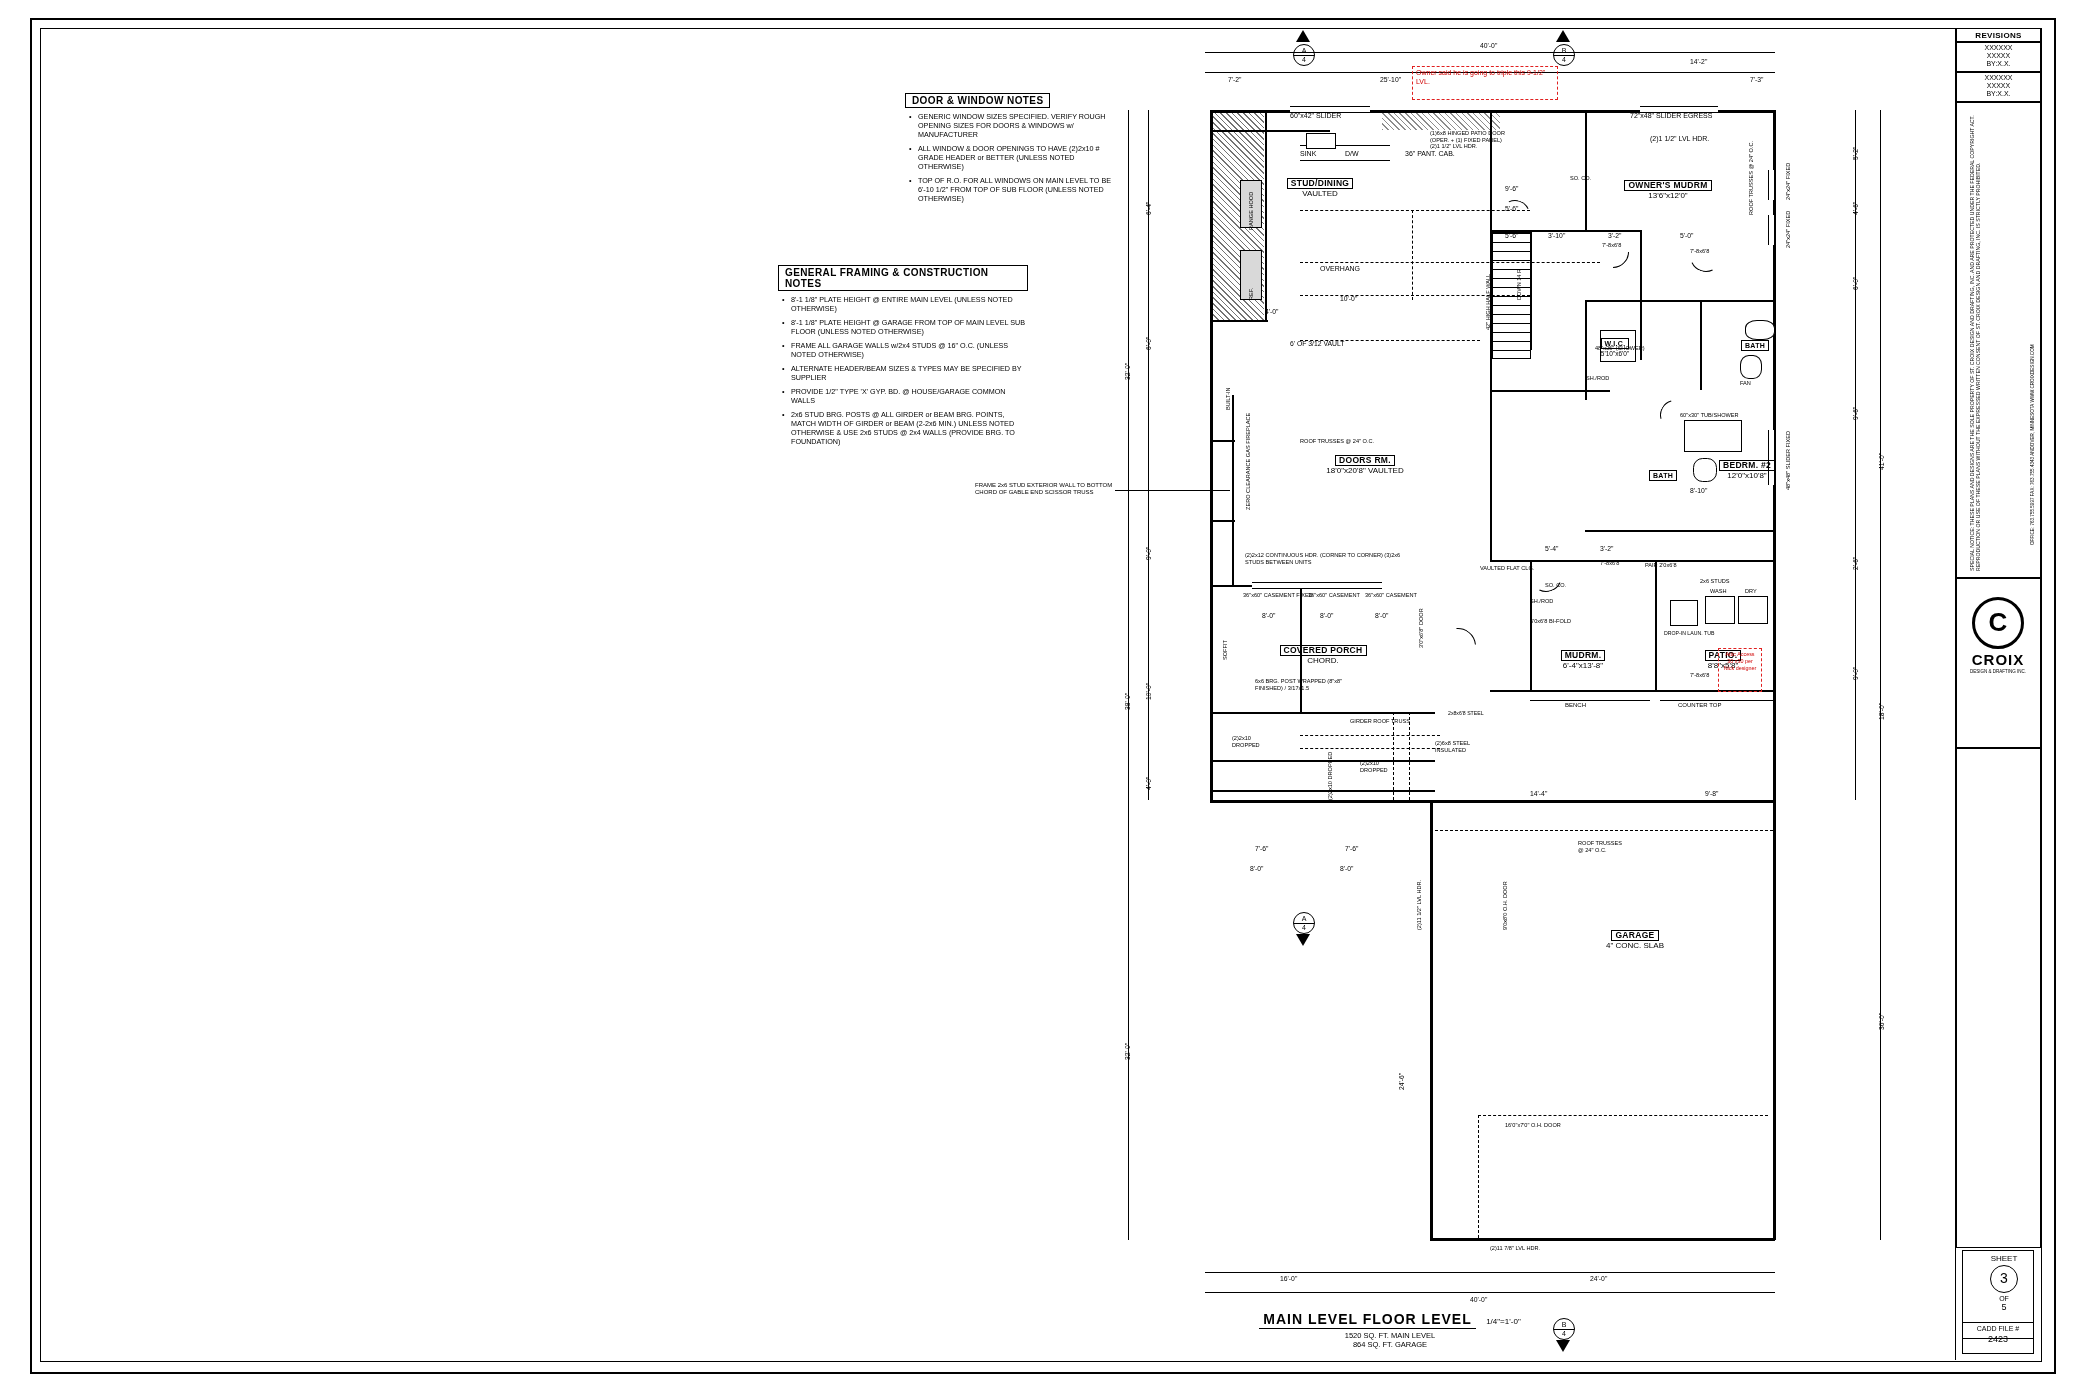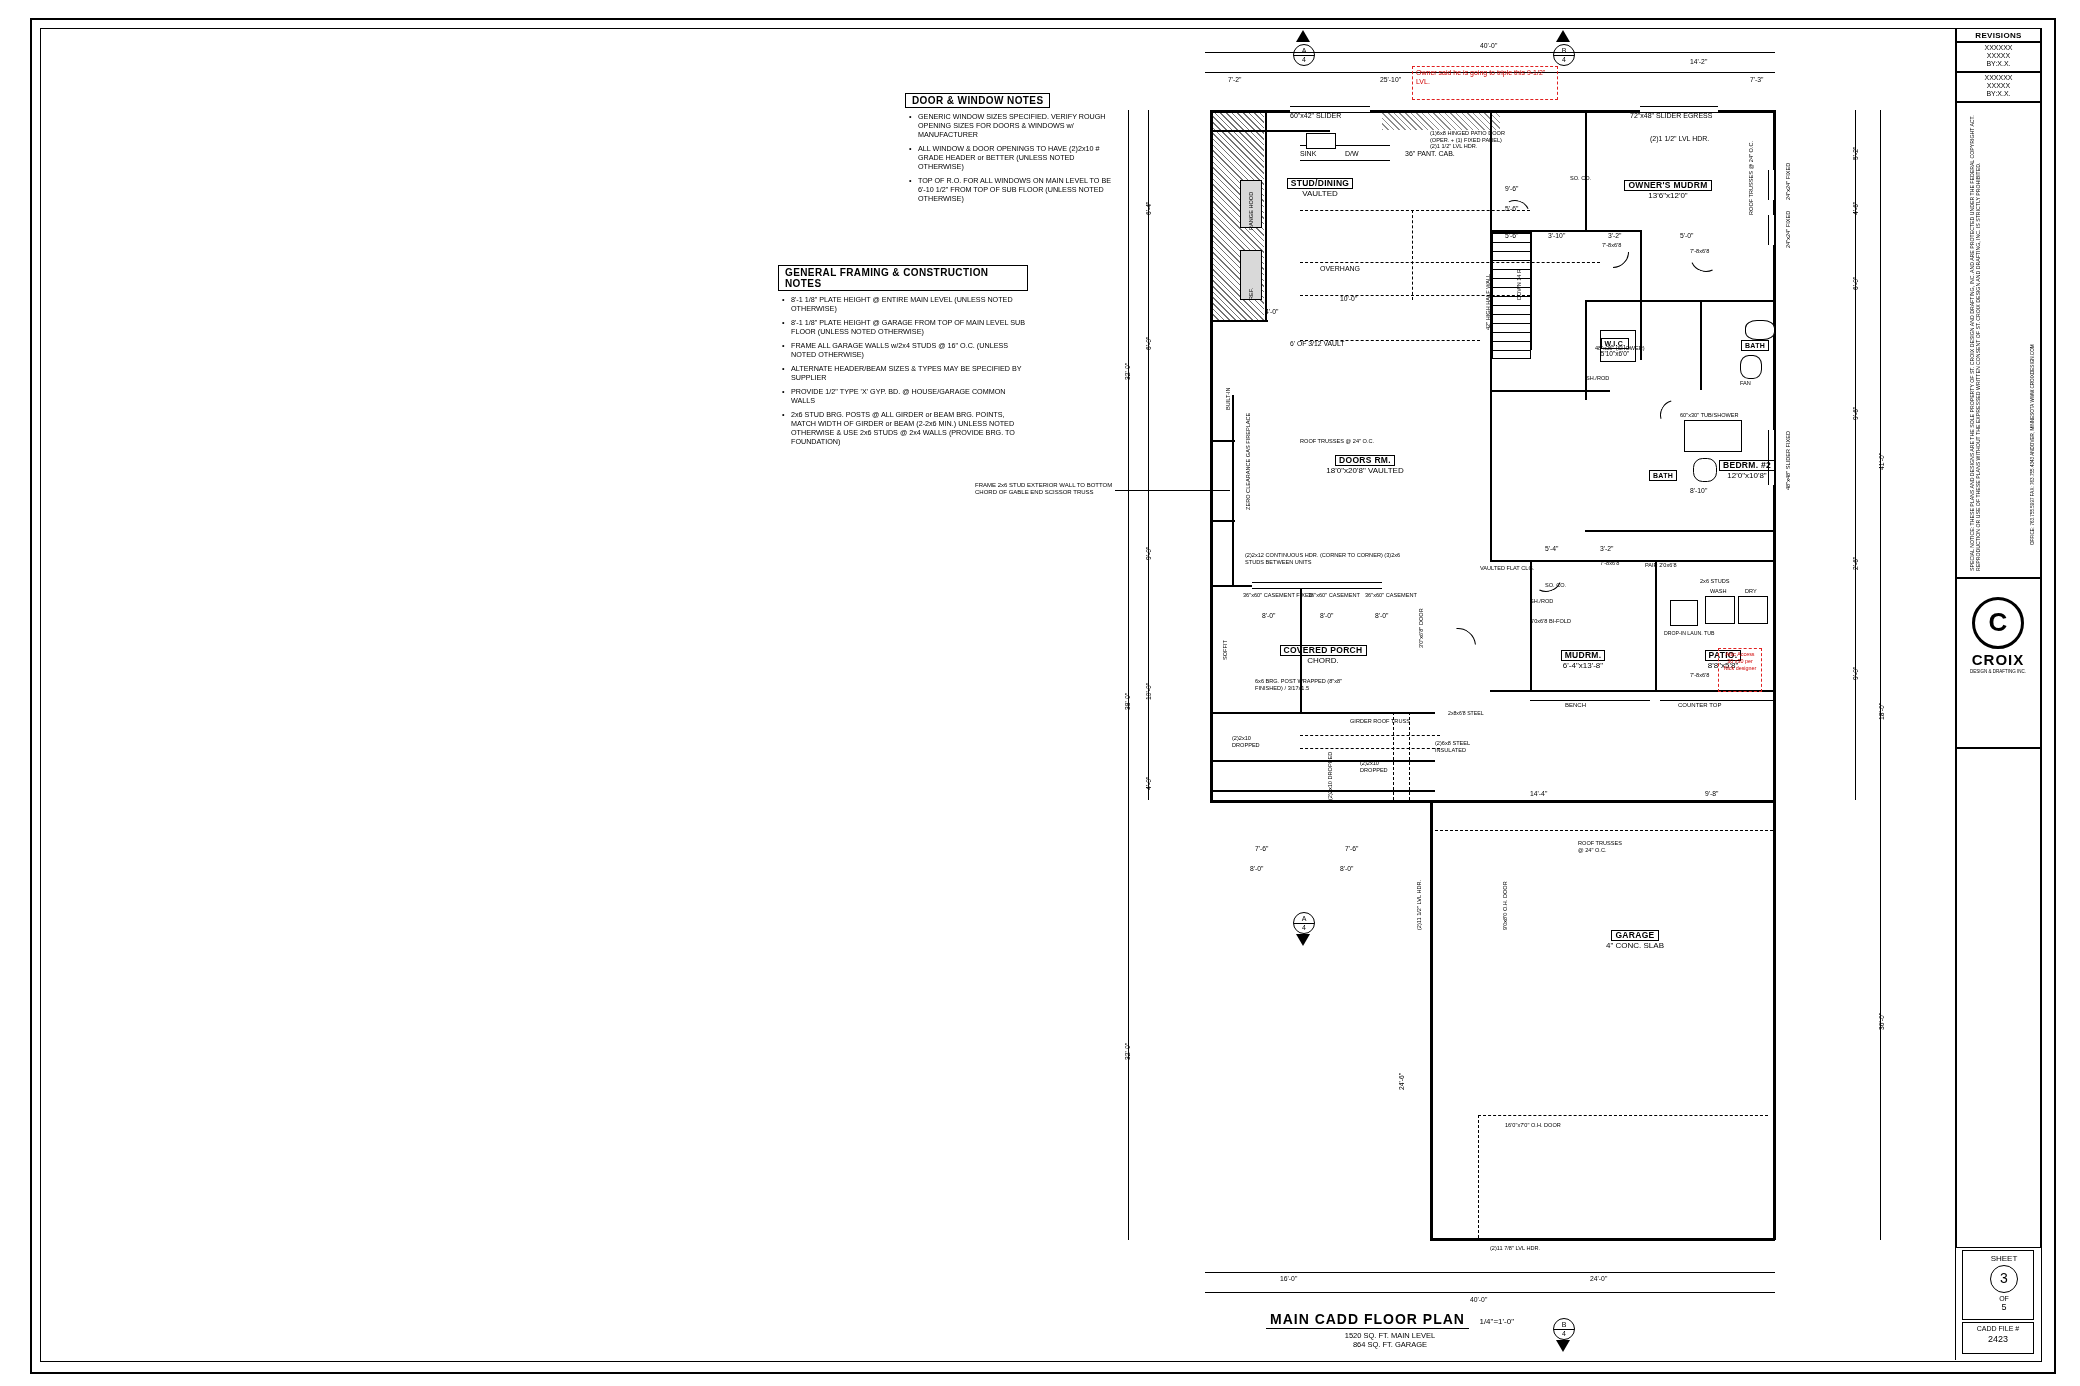--- a/index.html
+++ b/index.html
@@ -15,21 +15,21 @@
   .tb-cell{position:absolute;left:0;width:85px;border:1px solid #000;box-sizing:border-box;background:#fff;}
   .rev-head{font-size:8px;text-align:center;font-weight:bold;letter-spacing:.3px;}
   .rev-row{font-size:7px;text-align:center;line-height:8px;}
   .vert-text{position:absolute;transform-origin:0 0;transform:rotate(-90deg);white-space:nowrap;font-size:6px;line-height:7px;}
 
   .logo-box{position:absolute;left:1962px;top:560px;width:72px;height:150px;display:flex;flex-direction:column;align-items:center;justify-content:center;}
   .logo-c{width:46px;height:46px;border-radius:50%;border:3px solid #000;display:flex;align-items:center;justify-content:center;font-size:26px;font-weight:bold;}
   .logo-word{font-size:15px;font-weight:bold;letter-spacing:1px;margin-top:2px;}
   .logo-sub{font-size:4.5px;text-align:center;line-height:5px;margin-top:1px;}
 
-  .sheet-num-box{position:absolute;left:1962px;top:1250px;width:72px;height:70px;border:1px solid #000;text-align:center;font-size:8px;padding-top:3px;box-sizing:border-box;padding-left:12px;}
+  .sheet-num-box{position:absolute;left:1962px;top:1250px;width:72px;height:89px;border:1px solid #000;text-align:center;font-size:8px;padding-top:3px;box-sizing:border-box;padding-left:12px;}
   .circle-num{width:26px;height:26px;border:1.5px solid #000;border-radius:50%;margin:2px auto;font-size:14px;line-height:24px;}
   .cadd-box{position:absolute;left:1962px;top:1322px;width:72px;height:32px;border:1px solid #000;text-align:center;font-size:7px;padding-top:2px;box-sizing:border-box;}
 
   
   .note-title{border:1px solid #000;display:inline-block;padding:1px 6px;font-size:10px;font-weight:bold;letter-spacing:.4px;}
   .note-list{font-size:7.2px;line-height:9px;margin:4px 0 0 4px;padding:0;list-style:none;}
   .note-list li{margin-bottom:5px;position:relative;padding-left:9px;}
   .note-list li:before{content:"\2022";position:absolute;left:0;top:0;}
 
   
@@ -391,19 +391,19 @@
     <div>B</div>
     <div style="border-top:1px solid #000;">4</div>
   </div>
 
   <div style="position:absolute;left:1296px;top:30px;width:0;height:0;border-left:7px solid transparent;border-right:7px solid transparent;border-bottom:12px solid #000;"></div>
   <div style="position:absolute;left:1556px;top:30px;width:0;height:0;border-left:7px solid transparent;border-right:7px solid transparent;border-bottom:12px solid #000;"></div>
   <div style="position:absolute;left:1296px;top:934px;width:0;height:0;border-left:7px solid transparent;border-right:7px solid transparent;border-top:12px solid #000;"></div>
   <div style="position:absolute;left:1556px;top:1340px;width:0;height:0;border-left:7px solid transparent;border-right:7px solid transparent;border-top:12px solid #000;"></div>
 
   <div class="plantitle" style="left:1225px;top:1310px;width:330px;">
-    <span class="t">MAIN CADD FLOOR PLAN</span>
+    <span class="t">MAIN LEVEL FLOOR LEVEL</span>
     <span style="font-size:8px;margin-left:6px;">1/4"=1'-0"</span>
     <div class="s">1520 SQ. FT. MAIN LEVEL</div>
     <div class="s" style="margin-top:0;">864 SQ. FT. GARAGE</div>
   </div>
 
 </div>
 
 </body></html>

